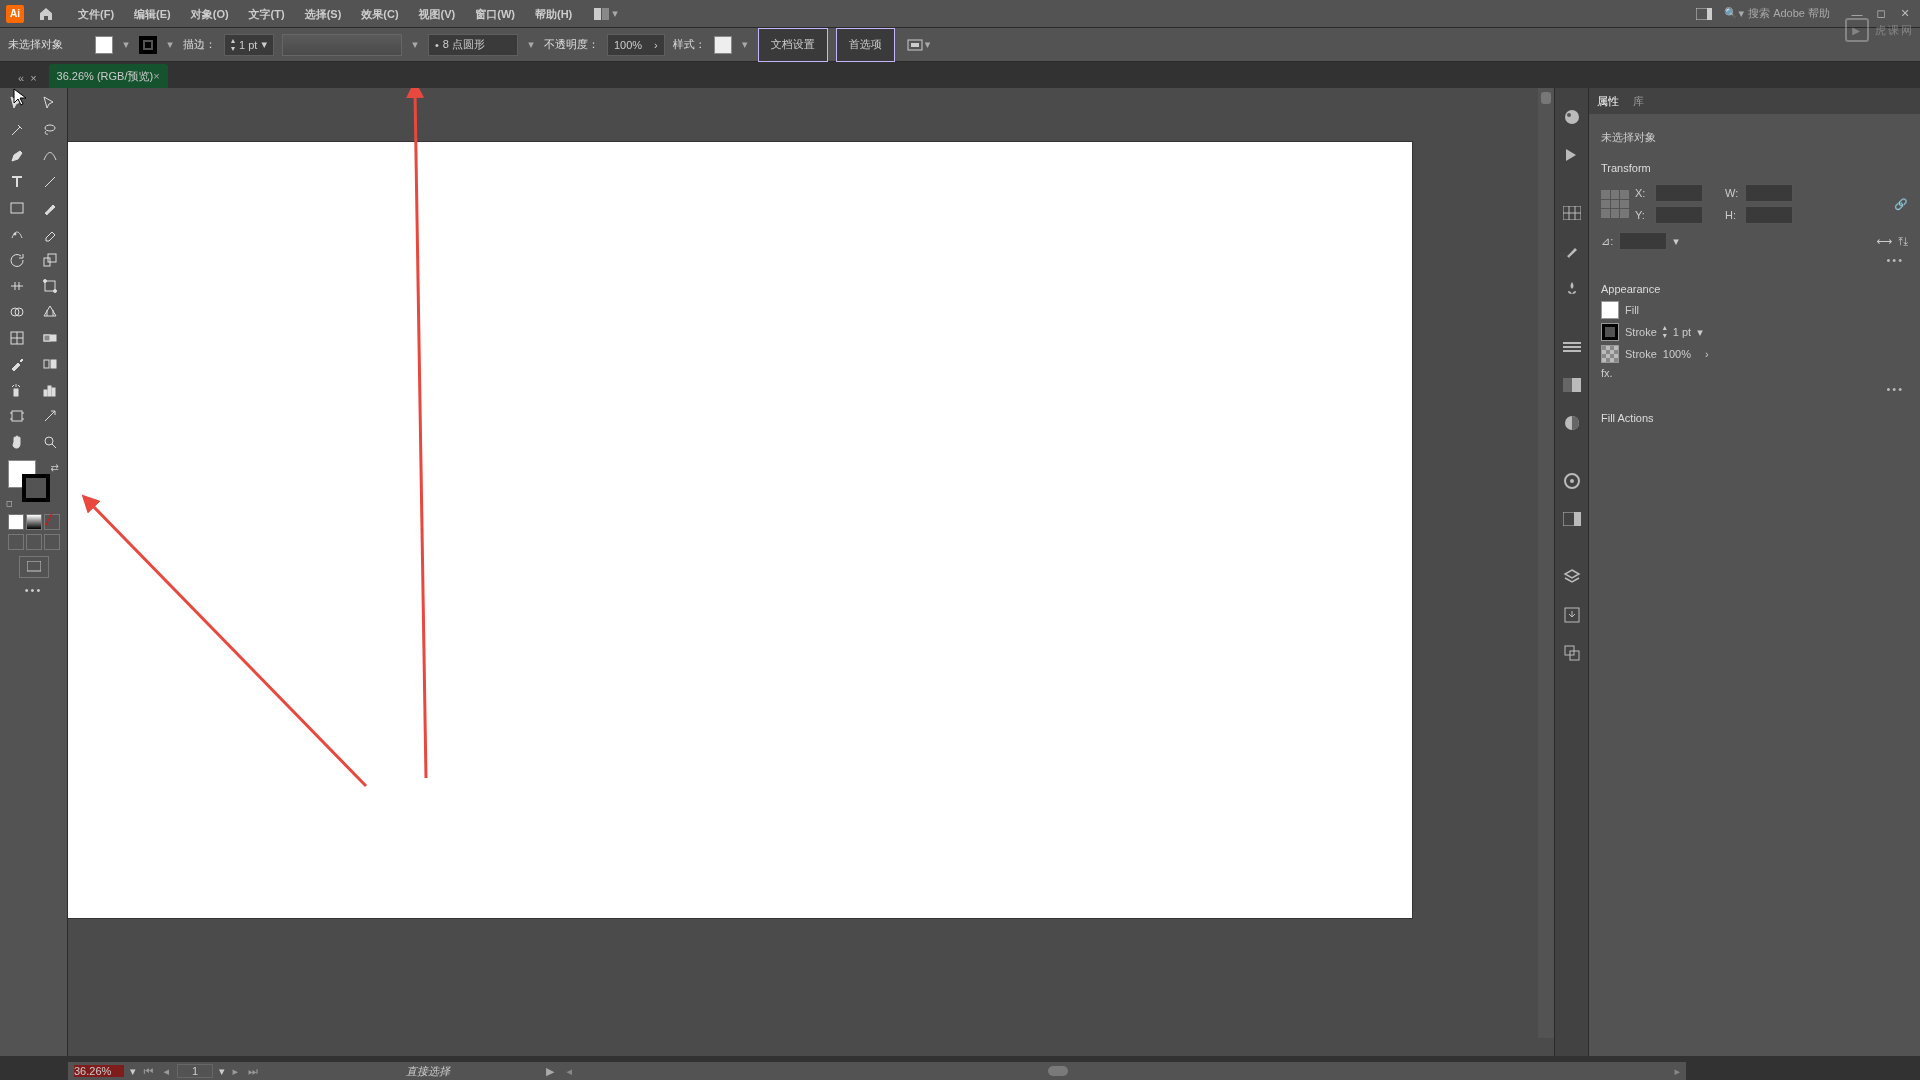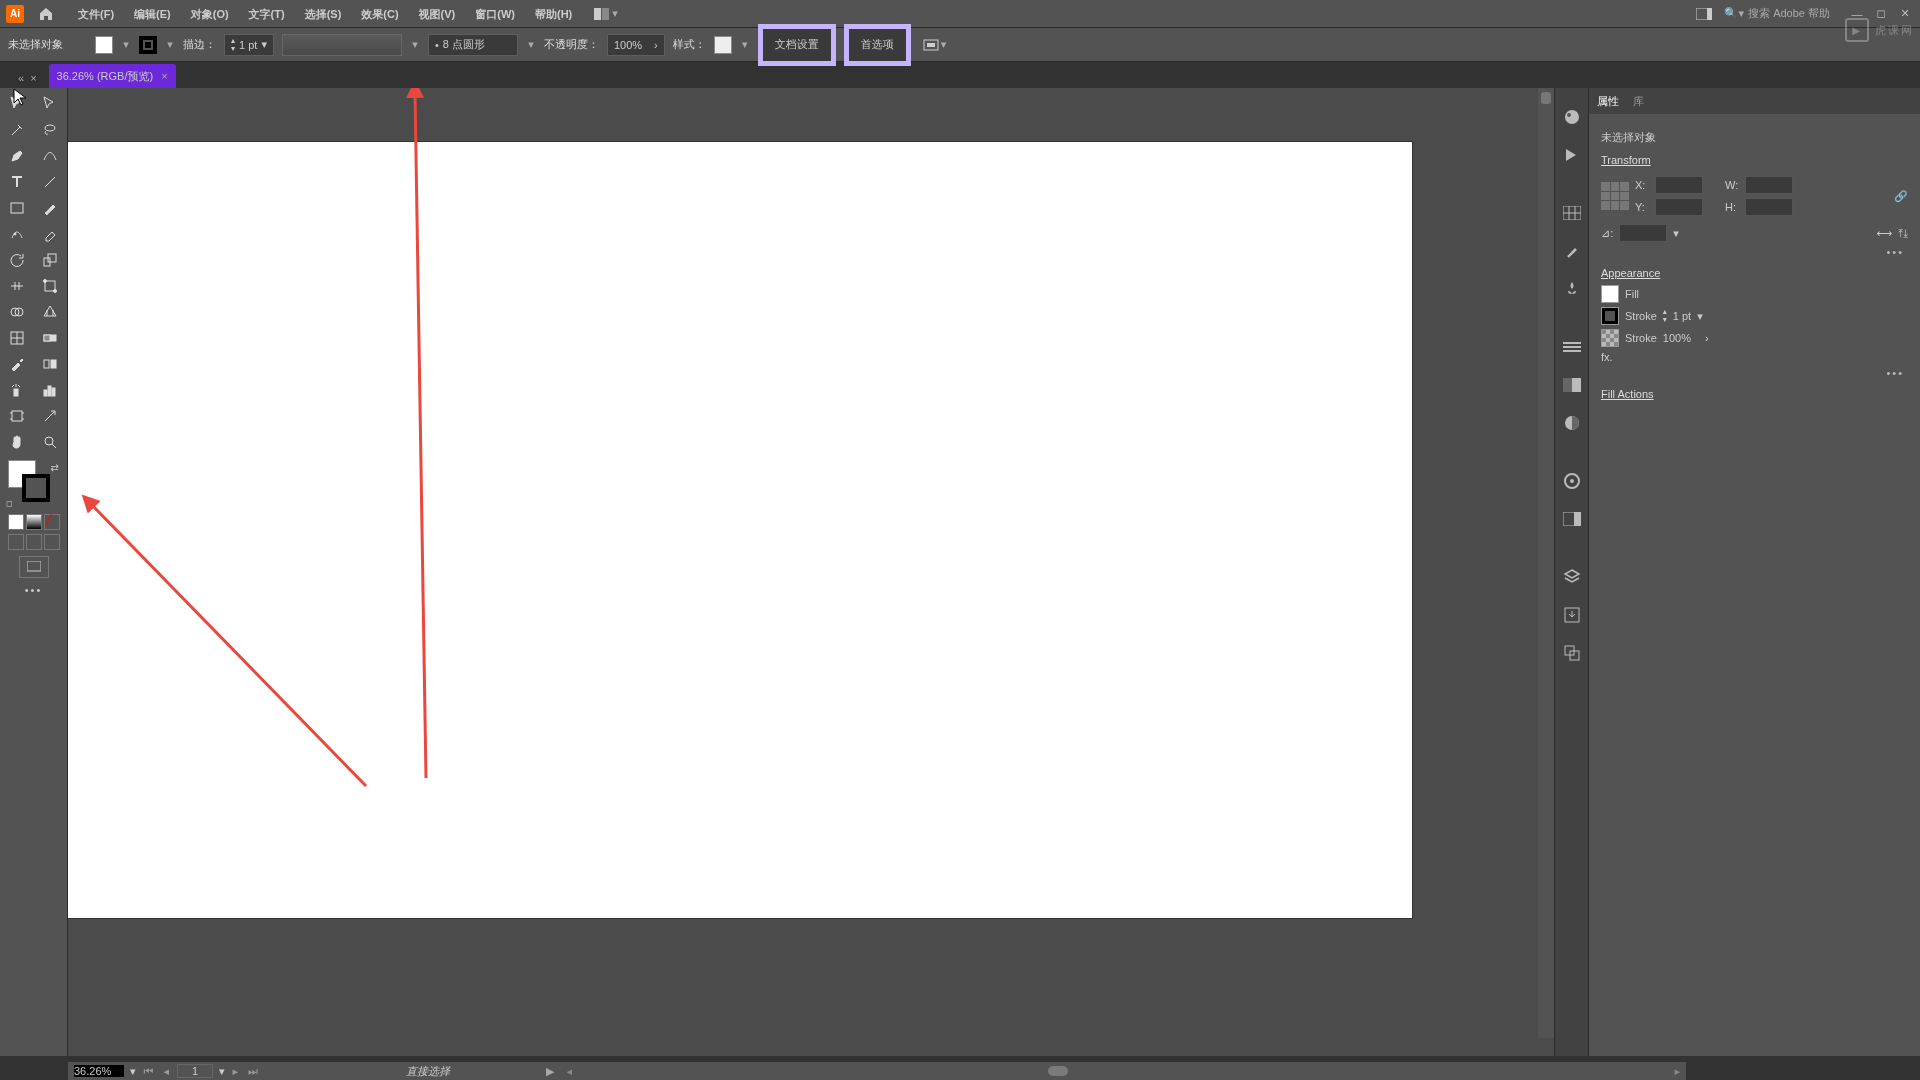--- a/index.html
+++ b/index.html
@@ -13,26 +13,26 @@
 .menubar .search { display: flex; align-items: center; gap: 4px; color: #aaa; }
 .menubar .arrange { display: flex; align-items: center; gap: 2px; margin-left: 12px; }
 .menubar .wincontrols { display: flex; gap: 6px; margin-left: 8px; }
 .winbtn { width: 18px; height: 14px; display: flex; align-items: center; justify-content: center; color: #bbb; }
 
 .propbar { height: 34px; background: #535353; display: flex; align-items: center; padding: 0 8px; gap: 8px; border-bottom: 1px solid #2a2a2a; }
 .propbar .label { color: #ddd; }
 .propbar .swatch { width: 18px; height: 18px; border: 1px solid #888; cursor: pointer; }
 .propbar .dd { width: 10px; height: 18px; display: flex; align-items: center; justify-content: center; color: #aaa; }
 .propbar .box { background: #3a3a3a; border: 1px solid #5e5e5e; height: 22px; padding: 0 6px; display: flex; align-items: center; gap: 4px; }
-.propbar .btn { background: #3a3a3a; border: 5px solid #c4b5fd; height: 20px; padding: 16px 12px; display: flex; align-items: center; cursor: pointer; }
+.propbar .btn { background: #3a3a3a; border: 1px solid #c4b5fd; height: 20px; padding: 16px 12px; display: flex; align-items: center; cursor: pointer; }
 .propbar .longbox { width: 120px; height: 22px; background: linear-gradient(#5a5a5a,#4a4a4a); border: 1px solid #666; }
 
 .tabbar { height: 26px; background: #323232; display: flex; align-items: flex-end; padding-left: 18px; gap: 0; }
 .tabbar .mini { display:flex; gap:6px; align-items:center; margin-right:12px; color:#aaa; font-size:9px; position:relative; top:-4px;}
-.tabbar .tab { background: #6d28d9; height: 24px; padding: 0 8px; display: flex; align-items: center; gap: 8px; border-top-left-radius: 3px; border-top-right-radius: 3px; }
+.tabbar .tab { background: #14532d; height: 24px; padding: 0 8px; display: flex; align-items: center; border-top-left-radius: 3px; border-top-right-radius: 3px; }
 .tabbar .close { color: #aaa; cursor: pointer; }
 
 .mainrow { display: flex; height: 968px; }
 
 .toolcol { width: 68px; background: #535353; border-right: 1px solid #2a2a2a; padding: 4px 2px; }
 .toolgrid { display: grid; grid-template-columns: 1fr 1fr; gap: 2px; margin-bottom: 6px; }
 .tool { height: 24px; display: flex; align-items: center; justify-content: center; cursor: pointer; color: #ddd; }
 .tool svg { width: 16px; height: 16px; fill: #ddd; stroke: #ddd; }
 .fillstroke { position: relative; height: 50px; margin: 4px 2px; }
 .fillstroke .fillbox { position: absolute; width: 28px; height: 28px; background: #fff; border: 1px solid #888; left: 4px; top: 0; }
@@ -46,34 +46,34 @@
 .screenbtn { width: 30px; height: 22px; margin: 6px auto; border: 1px solid #777; display: flex; align-items: center; justify-content: center; }
 .dots { text-align: center; margin-top: 6px; color: #ccc; letter-spacing: 2px; }
 
 .canvaswrap { flex: 1; position: relative; background: #4b4b4b; overflow: hidden; }
 .canvaswrap .artboard { position: absolute; left: -36px; top: 54px; width: 1380px; height: 776px; background: #fff; box-shadow: 0 0 0 1px #333; }
 .canvaswrap .vscroll { position: absolute; right: 0; top: 0; bottom: 18px; width: 16px; background: #535353; }
 .canvaswrap .vscroll .thumb { position: absolute; top: 4px; left: 3px; right: 3px; height: 12px; background: #777; border-radius: 3px; }
 
 .statusbar { display: flex; align-items: center; height: 18px; background: #535353; padding: 0 6px; gap: 6px; position: absolute; left: 68px; bottom: 0; right: 234px; }
 .statusbar .navbtn { color: #999; cursor: pointer; padding: 0 2px; }
-.statusbar input.zoom { width: 50px; background: #000000; border: none; color: #ccc; }
+.statusbar input.zoom { width: 50px; background: #7f1d1d; border: none; color: #ccc; }
 .statusbar input.page { width: 36px; background: #535353; border: 1px solid #666; color: #ccc; text-align: center; }
 .statusbar .tool-name { margin-left: 140px; font-style: italic; }
 .statusbar .play { margin-left: 90px; color: #aaa; }
 
 .dockstrip { width: 34px; background: #424242; border-left: 1px solid #2a2a2a; display: flex; flex-direction: column; align-items: center; padding-top: 18px; gap: 16px; }
 .dockbtn { width: 22px; height: 22px; display: flex; align-items: center; justify-content: center; cursor: pointer; color: #ccc; }
 
 .rightpanel { width: 332px; background: #535353; border-left: 1px solid #2a2a2a; display: flex; flex-direction: column; position: relative; }
 .panel-tabs { height: 26px; display: flex; align-items: center; padding: 0 8px; gap: 14px; background: #424242; }
 .panel-tabs .ptab { cursor: pointer; color: #999; }
 .panel-tabs .ptab.active { color: #fff; }
 .panel-body { padding: 10px 12px; font-family: "SimSun", monospace; font-size: 12px; color: #ccc; }
-.panel-body .subhead { margin-top: 9px; margin-bottom: 6px; color: #ddd; text-decoration: underline; }
+.panel-body .subhead { margin-top: 17px; margin-bottom: 6px; color: #ddd; }
 .panel-body .row { display: flex; align-items: center; gap: 6px; margin: 4px 0; }
 .panel-body input { background: #3a3a3a; border: 1px solid #555; color: #999; width: 48px; height: 18px; padding: 0 4px; }
 .panel-body .grid9 { width: 28px; height: 28px; display: grid; grid-template-columns: repeat(3,1fr); grid-template-rows: repeat(3,1fr); gap: 1px; }
 .panel-body .grid9 div { background: #777; }
 .panel-body .sw { width: 18px; height: 18px; border: 1px solid #999; }
 .panel-body .dotsrow { text-align: right; color: #bbb; letter-spacing: 2px; padding-right: 4px; }
 .panel-body .link-icon { color:#aaa; }
 .panel-body .field-label { width: 14px; display:inline-block; }
 
 .red-text { position: absolute; color: #e8483d; font-size: 21px; line-height: 36px; }

